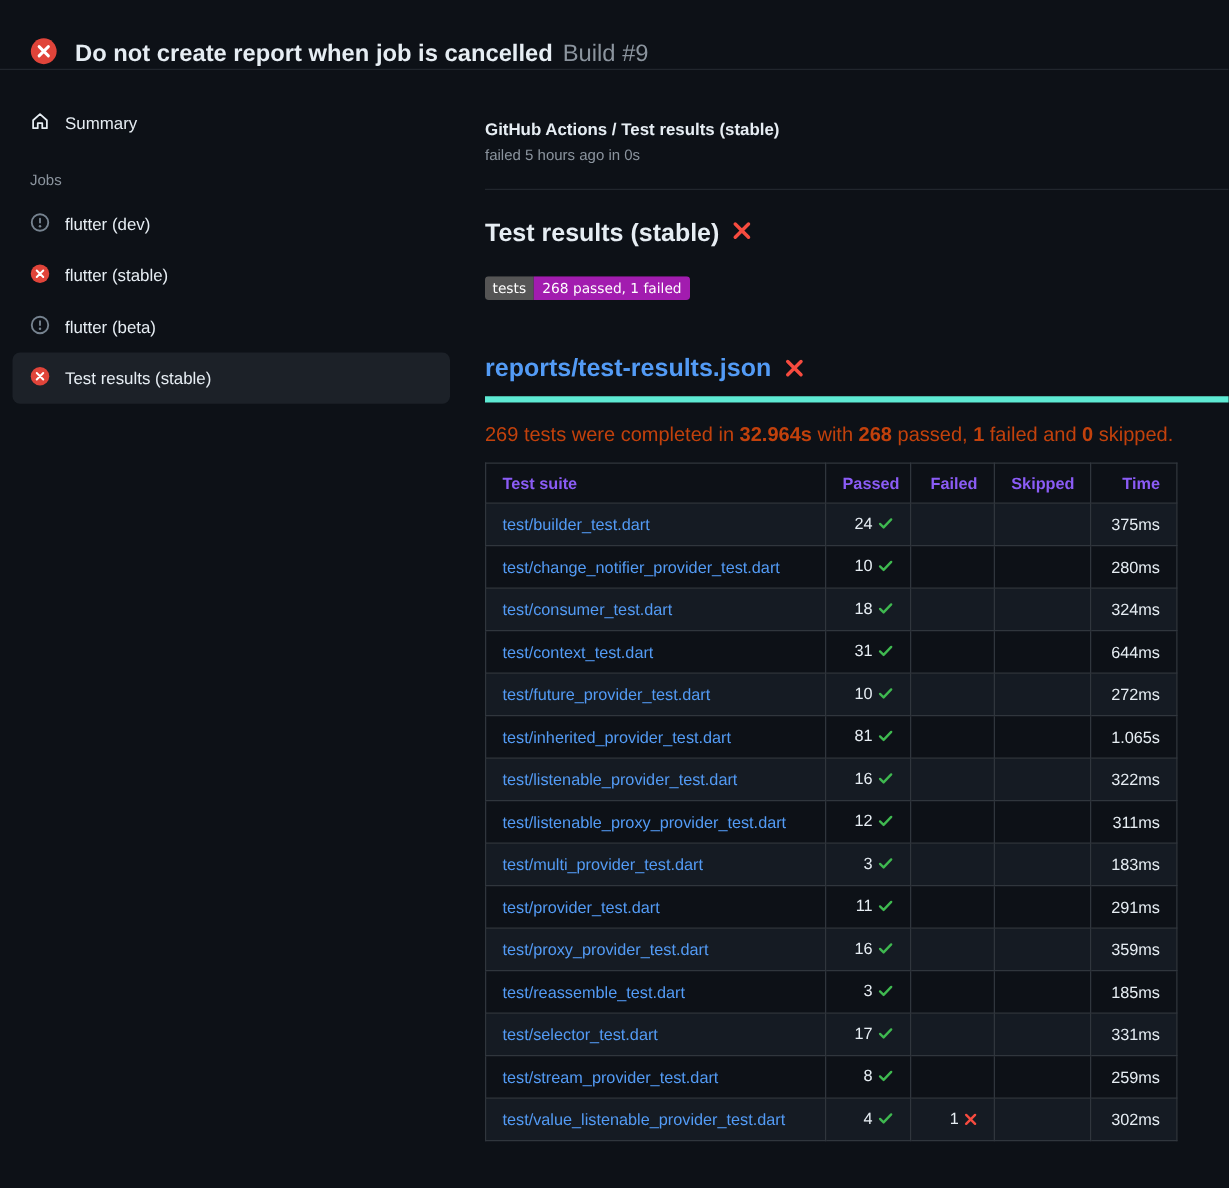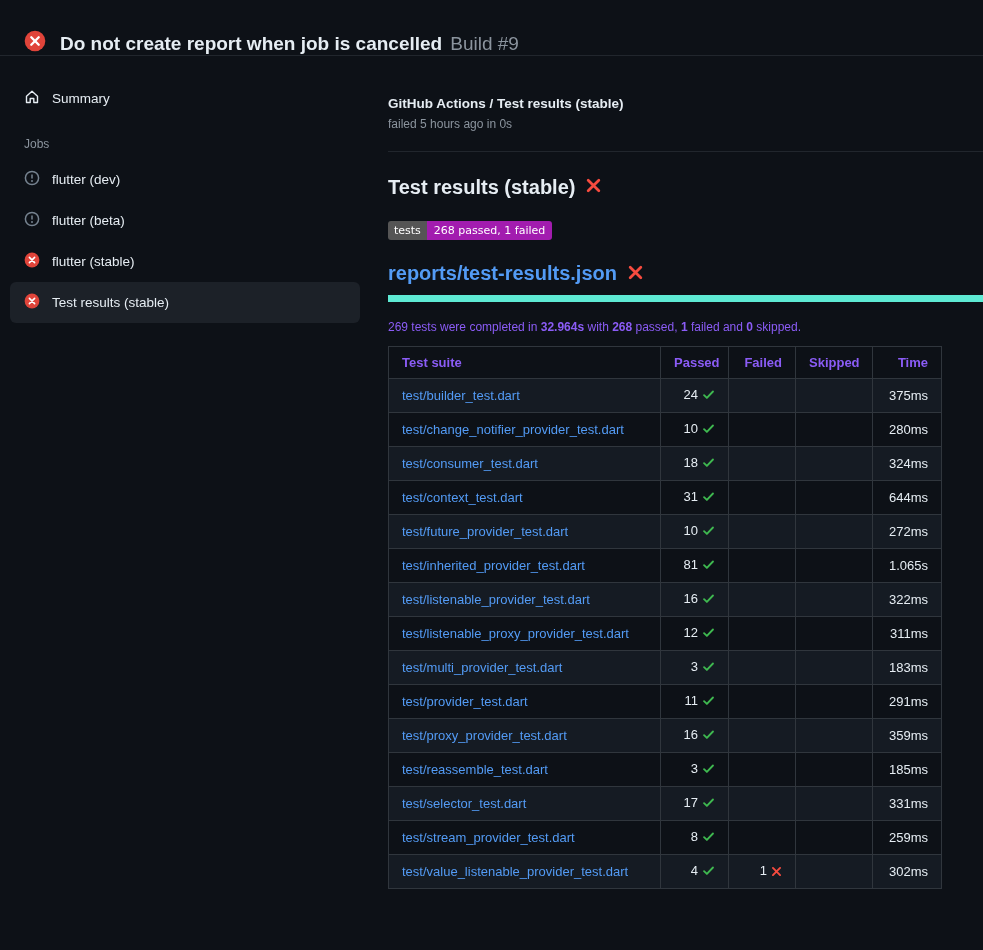--- a/index.html
+++ b/index.html
@@ -50,29 +50,29 @@
 
   .badge {
     margin-top:22px; display:inline-flex;
     font-size:11px; line-height:1; border-radius:3px; overflow:hidden;
     font-family:"DejaVu Sans", sans-serif;
   }
   .badge-label { background:#555555; color:#ffffff; padding:4px 6px; }
   .badge-value { background:#a21caf; color:#ffffff; padding:4px 7px; }
 
   .report-heading {
-    margin-top:22px; padding-bottom:10px;
-    border-bottom:7px solid #5eead4;
+    margin-top:44px; padding-bottom:10px;
+    border-bottom:5px solid #5eead4;
     display:flex; align-items:center; gap:10px;
   }
   .report-link {
     font-size:20px; font-weight:700; color:#539bf5; text-decoration:none;
   }
 
-  .summary-line { margin-top:18px; font-size:12px; color:#8b5cf6; }
+  .summary-line { margin-top:18px; font-size:16px; color:#c2410c; }
   .summary-line .b { font-weight:700; }
 
   
   table.results {
     margin-top:12px; border-collapse:collapse; table-layout:fixed;
     width:553px; font-size:13px;
   }
   .results th, .results td {
     border:1px solid #30363d; padding:8px 13px;
     overflow:hidden; white-space:nowrap;
@@ -120,36 +120,36 @@
           <rect x="7.25" y="4.2" width="1.5" height="4.6" rx="0.75" fill="#768390"></rect>
           <circle cx="8" cy="11" r="1" fill="#768390"></circle>
         </svg>
       </span>
       <span>flutter (dev)</span>
     </div>
 
     <div class="side-item">
       <span>
         <svg width="16" height="16" viewBox="0 0 16 16">
+          <circle cx="8" cy="8" r="7.4" fill="#e0443a"></circle>
+          <path d="M5.4 5.4 L10.6 10.6 M10.6 5.4 L5.4 10.6" stroke="#ffffff" stroke-width="1.6" stroke-linecap="round"></path>
+        </svg>
+      </span>
+      <span>flutter (stable)</span>
+    </div>
+
+    <div class="side-item">
+      <span>
+        <svg width="16" height="16" viewBox="0 0 16 16">
           <circle cx="8" cy="8" r="6.6" fill="none" stroke="#768390" stroke-width="1.5"></circle>
           <rect x="7.25" y="4.2" width="1.5" height="4.6" rx="0.75" fill="#768390"></rect>
           <circle cx="8" cy="11" r="1" fill="#768390"></circle>
         </svg>
       </span>
       <span>flutter (beta)</span>
-    </div>
-
-    <div class="side-item">
-      <span>
-        <svg width="16" height="16" viewBox="0 0 16 16">
-          <circle cx="8" cy="8" r="7.4" fill="#e0443a"></circle>
-          <path d="M5.4 5.4 L10.6 10.6 M10.6 5.4 L5.4 10.6" stroke="#ffffff" stroke-width="1.6" stroke-linecap="round"></path>
-        </svg>
-      </span>
-      <span>flutter (stable)</span>
     </div>
 
     <div class="side-item selected">
       <span>
         <svg width="16" height="16" viewBox="0 0 16 16">
           <circle cx="8" cy="8" r="7.4" fill="#e0443a"></circle>
           <path d="M5.4 5.4 L10.6 10.6 M10.6 5.4 L5.4 10.6" stroke="#ffffff" stroke-width="1.6" stroke-linecap="round"></path>
         </svg>
       </span>
       <span>Test results (stable)</span>

